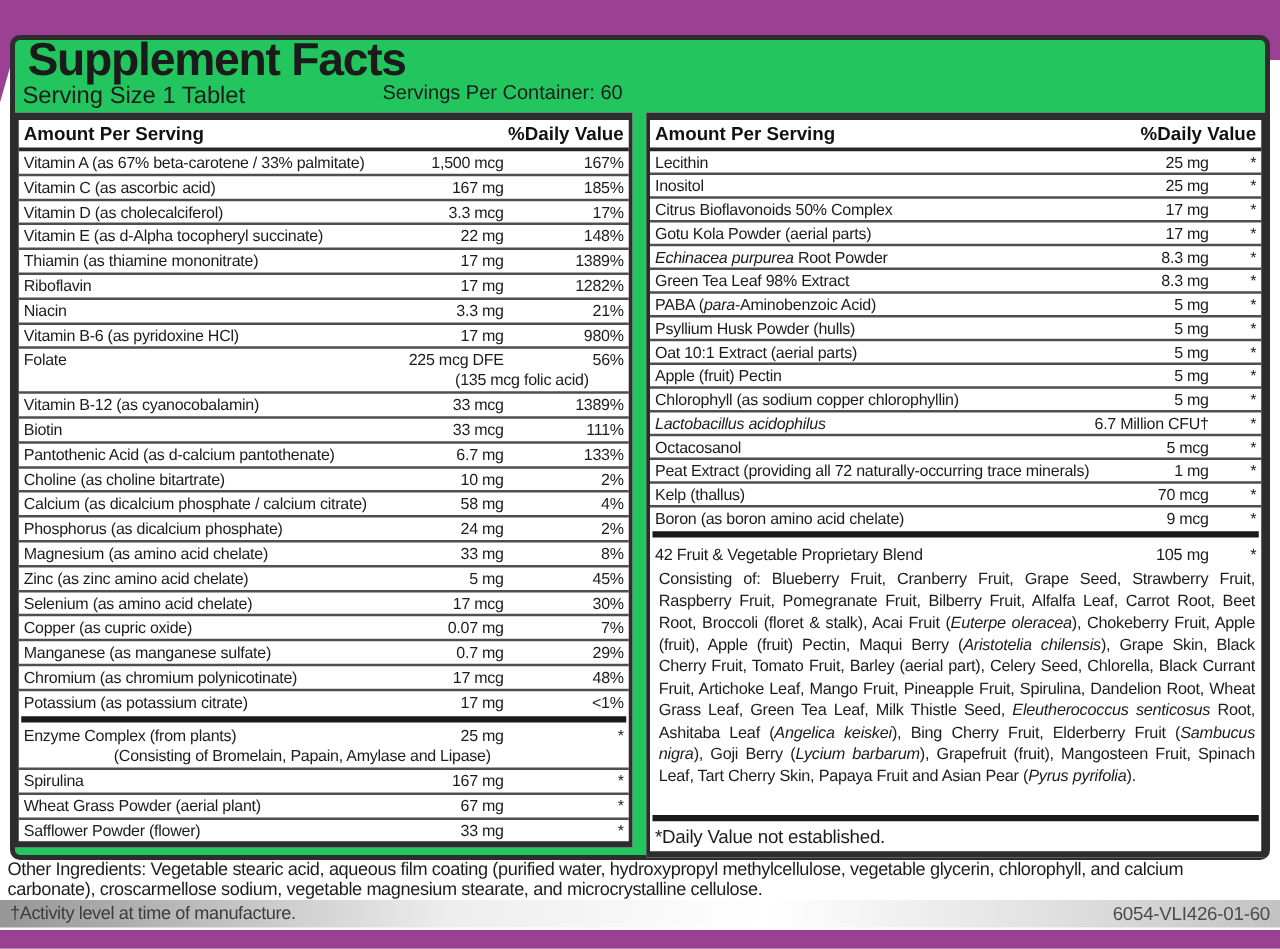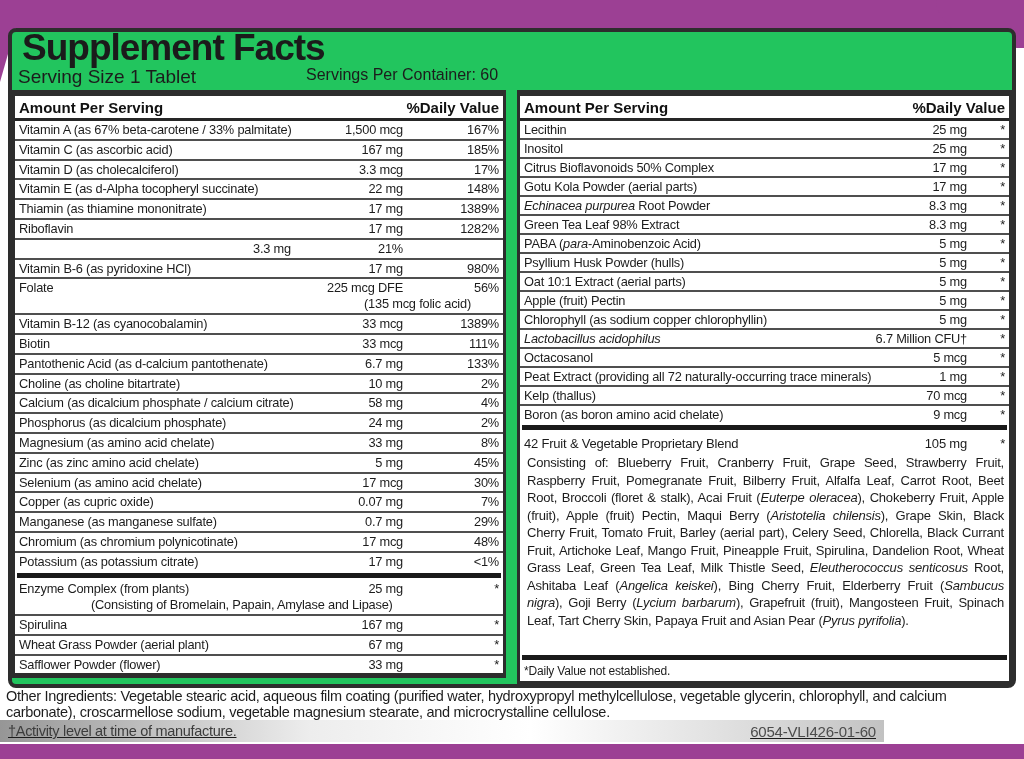--- a/index.html
+++ b/index.html
@@ -64,32 +64,32 @@
   
   .blend-title-row{
     display:grid;grid-template-columns:minmax(0,1fr) 128px 38px;
     padding:4px 4px 1px;font-size:13px;line-height:16px;letter-spacing:-0.2px;flex:none;
   }
   .blend-desc{
     font-size:13px;line-height:17.5px;letter-spacing:-0.2px;
     text-align:justify;padding:1px 5px 0 7px;flex:none;color:#1c1c1c;
   }
   .footnote-wrap{margin-top:auto;flex:none;}
-  .footnote{font-size:12px;padding:2px 4px 3px;letter-spacing:-0.2px;}
+  .footnote{font-size:15px;padding:2px 4px 3px;letter-spacing:-0.2px;}
 
   
   .other-ingredients{
     position:absolute;left:6px;top:689px;width:1013px;z-index:2;
     font-size:14.5px;line-height:15.5px;letter-spacing:-0.3px;color:#1d1d1d;
   }
   .footer-bar{
-    position:absolute;left:0;top:720px;width:884px;height:22px;z-index:2;
+    position:absolute;left:0;top:720px;width:1024px;height:22px;z-index:2;
     background:linear-gradient(90deg,#969696 0%,#ededed 35%,#ffffff 60%,#dcdcdc 85%,#c2c2c2 100%);
     display:flex;justify-content:space-between;align-items:center;
-    padding:0 8px;box-sizing:border-box;text-decoration:underline;
+    padding:0 8px;box-sizing:border-box;
   }
   .activity-note{font-size:14.5px;color:#3c3c3c;letter-spacing:-0.3px;}
   .product-code{font-size:15px;color:#4c4c4c;letter-spacing:-0.2px;}
 </style>
 </head>
 <body>
 
 <div class="top-band"></div>
 <div class="band-curve"></div>
 <div class="band-wedge"></div>
@@ -131,20 +131,21 @@
             <span class="cell name">Thiamin (as thiamine mononitrate)</span>
             <span class="cell amount">17 mg</span>
             <span class="cell dv">1389%</span>
           </div>
           <div class="row">
             <span class="cell name">Riboflavin</span>
             <span class="cell amount">17 mg</span>
             <span class="cell dv">1282%</span>
           </div>
           <div class="row">
+            <span class="cell name">Niacin</span>
             <span class="cell amount">3.3 mg</span>
             <span class="cell dv">21%</span>
           </div>
           <div class="row">
             <span class="cell name">Vitamin B-6 (as pyridoxine HCl)</span>
             <span class="cell amount">17 mg</span>
             <span class="cell dv">980%</span>
           </div>
           <div class="row">
             <span class="cell name">Folate</span>

